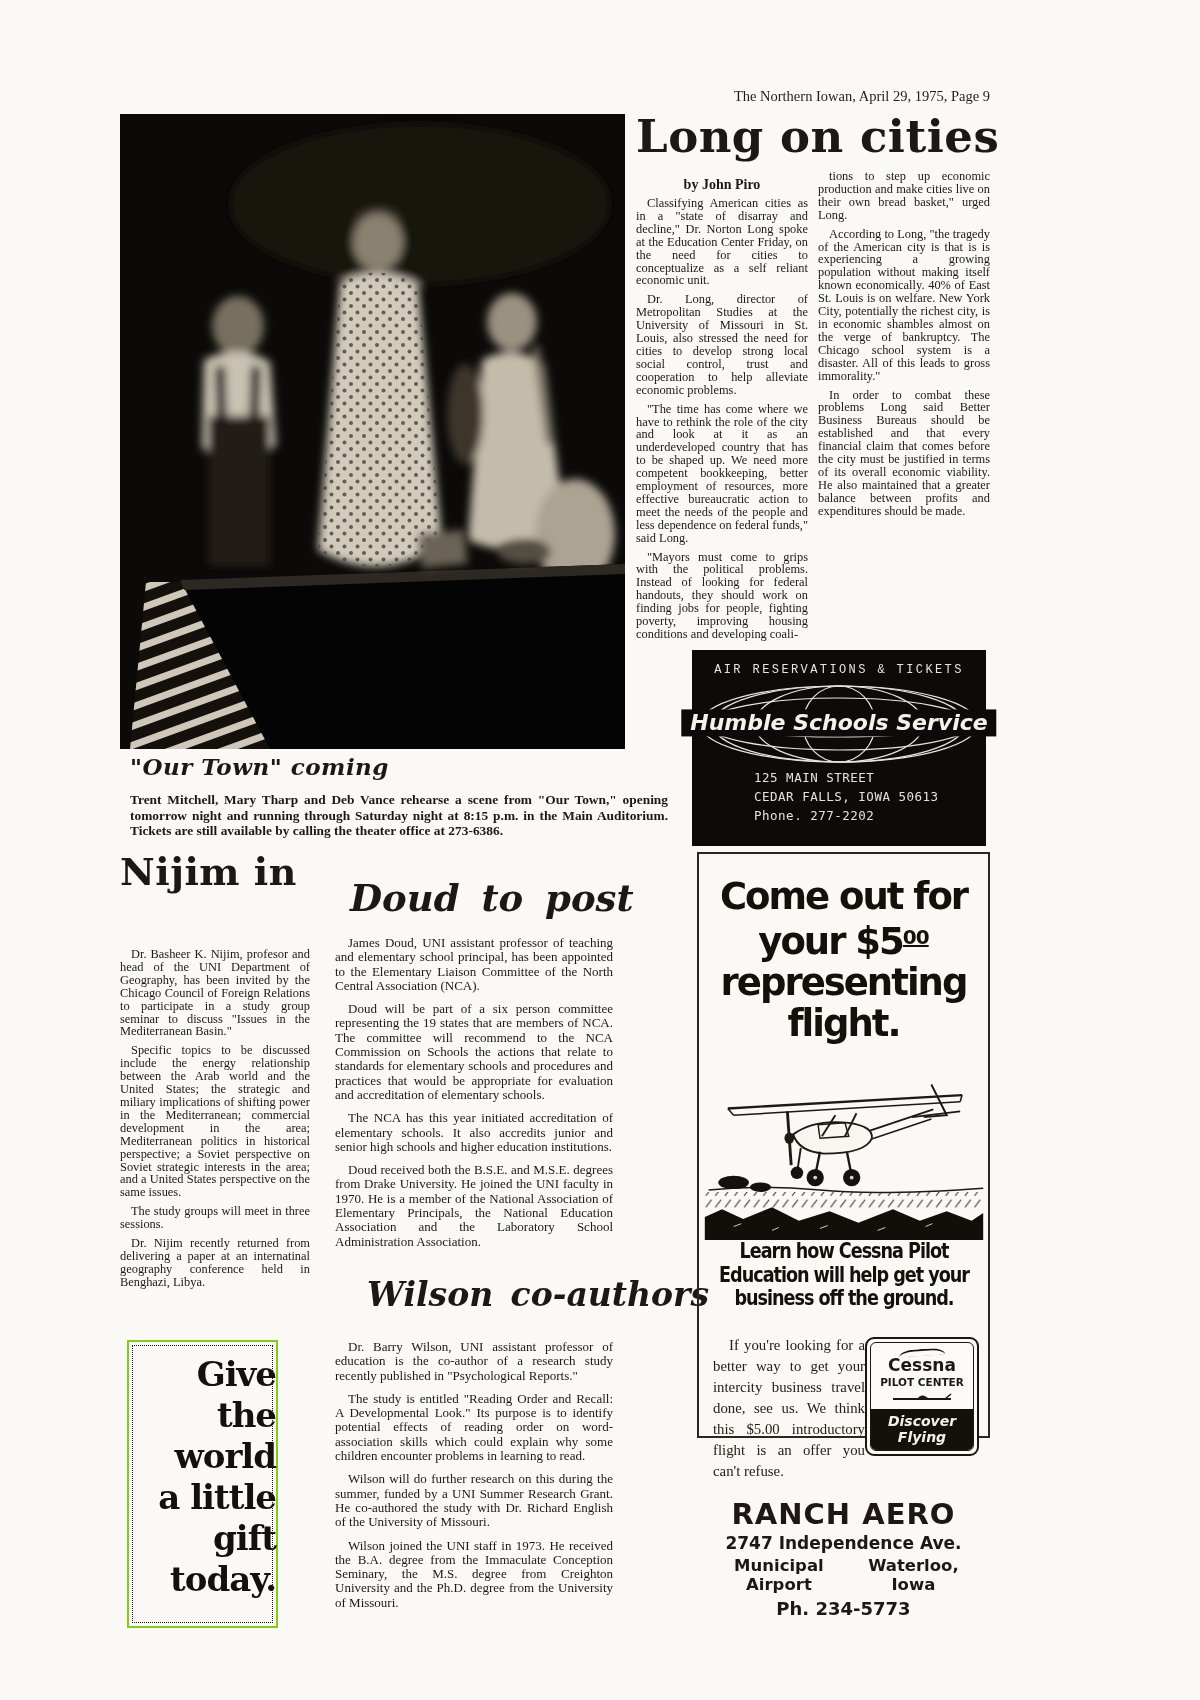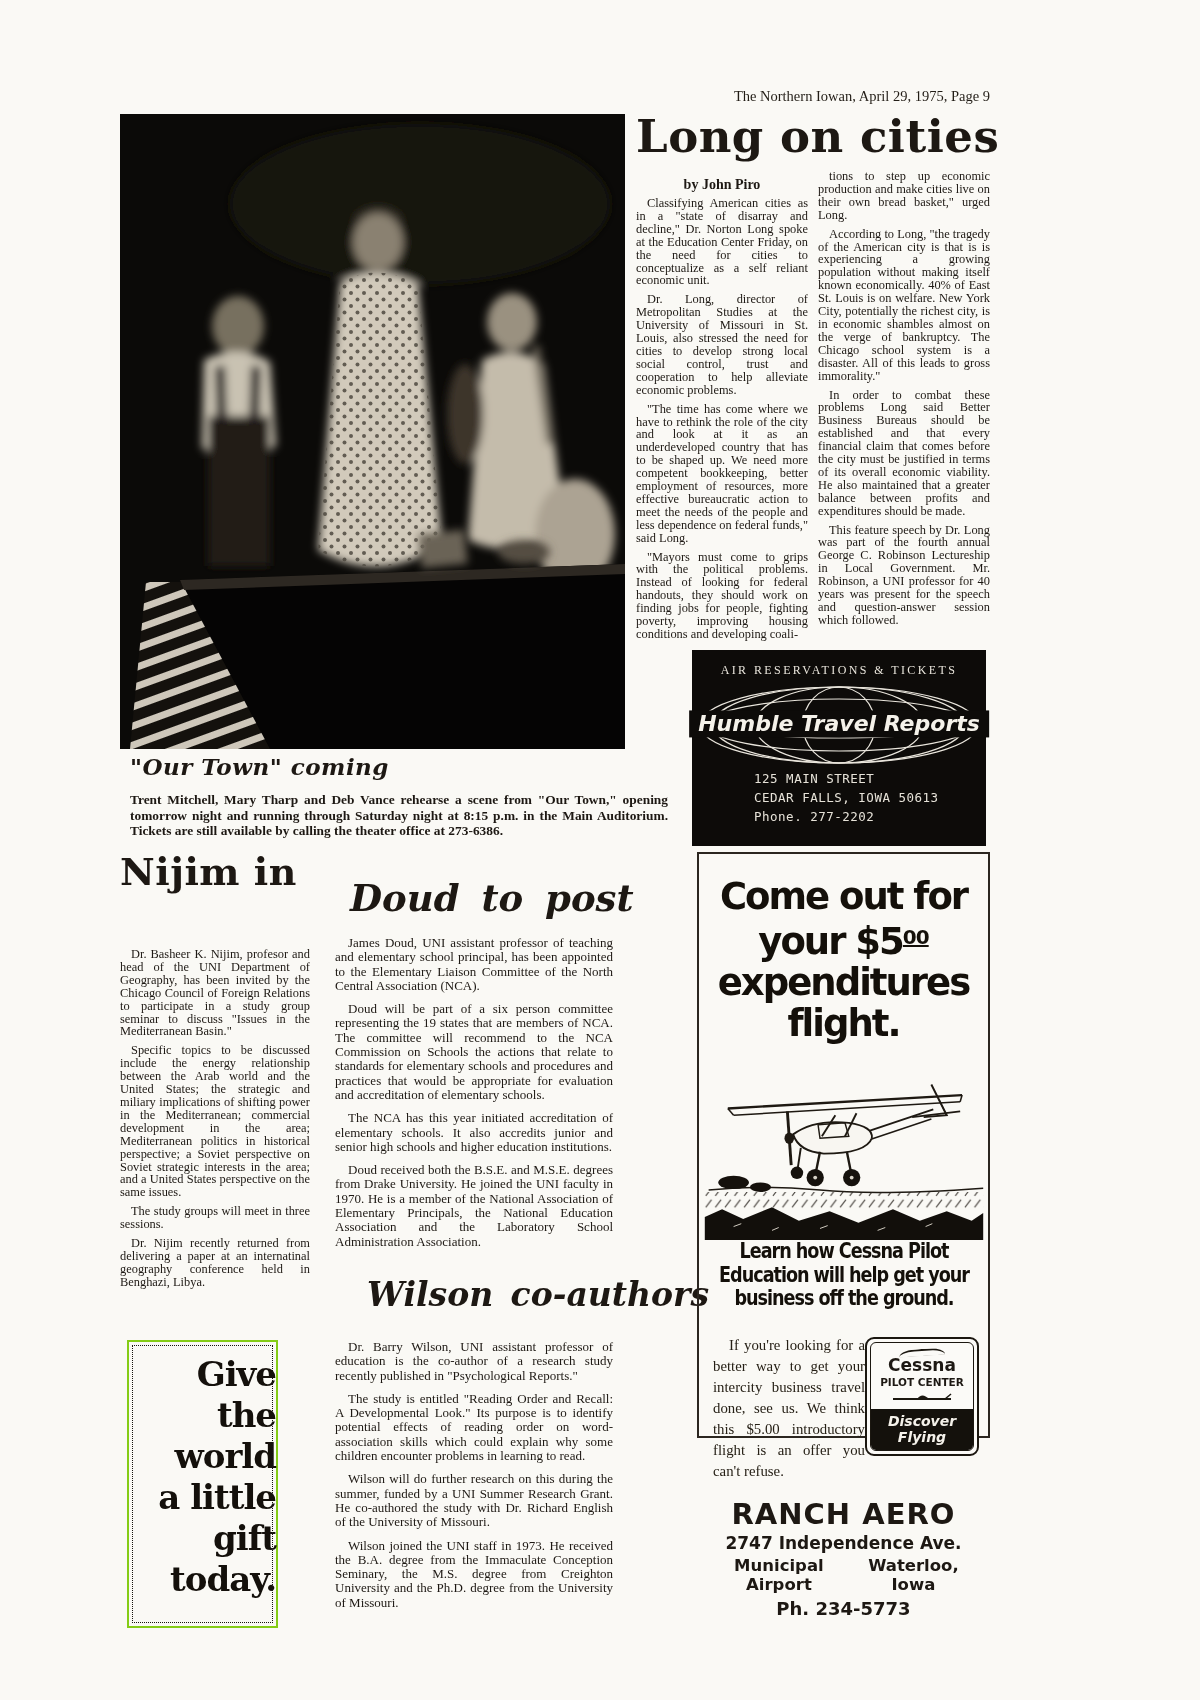--- a/index.html
+++ b/index.html
@@ -21,21 +21,21 @@
   .loc-byline   { position:absolute; left:636px; top:177px; width:172px; text-align:center;
                   font-weight:700; font-size:14px; }
   .col { position:absolute; width:172px; }
   .loc-col1 { left:636px; top:197px; }
   .loc-col2 { left:818px; top:170px; }
   .col p, .body-col p { font-size:12.4px; line-height:12.9px; text-align:justify;
                         text-indent:11px; margin-bottom:6px; }
 
   .humble { position:absolute; left:692px; top:650px; width:294px; height:196px;
             background:#0d0b09; color:#efece5; }
-  .humble-top { margin-top:13px; text-align:center; font-family:Liberation Serif, serif;
+  .humble-top { margin-top:13px; text-align:center; font-family:Liberation Mono, monospace;
                 font-size:12px; letter-spacing:2.4px; color:#e9e5dc; }
   .humble-globe { position:relative; height:84px; margin-top:5px; }
   .humble-globe svg { position:absolute; left:0; top:0; }
   .humble-brand { position:absolute; top:50%; left:50%; transform:translate(-50%,-54%);
                   background:#0d0b09; padding:1px 9px; white-space:nowrap;
                   font-family:"DejaVu Sans", sans-serif; font-style:italic; font-weight:800;
                   font-size:22px; color:#f5f2ea; }
   .humble-addr { margin:3px 0 0 62px; font-family:"DejaVu Sans Mono", monospace;
                  font-size:12.5px; line-height:1.5; letter-spacing:0.5px; color:#e6e2d8; }
 
@@ -146,39 +146,38 @@
     <div class="col loc-col1">
       <p>Classifying American cities as in a "state of disarray and decline," Dr. Norton Long spoke at the Education Center Friday, on the need for cities to conceptualize as a self reliant economic unit.</p>
       <p>Dr. Long, director of Metropolitan Studies at the University of Missouri in St. Louis, also stressed the need for cities to develop strong local social control, trust and cooperation to help alleviate economic problems.</p>
       <p>"The time has come where we have to rethink the role of the city and look at it as an underdeveloped country that has to be shaped up. We need more competent bookkeeping, better employment of resources, more effective bureaucratic action to meet the needs of the people and less dependence on federal funds," said Long.</p>
       <p>"Mayors must come to grips with the political problems. Instead of looking for federal handouts, they should work on finding jobs for people, fighting poverty, improving housing conditions and developing coali-</p>
     </div>
     <div class="col loc-col2">
       <p>tions to step up economic production and make cities live on their own bread basket," urged Long.</p>
       <p>According to Long, "the tragedy of the American city is that is is experiencing a growing population without making itself known economically. 40% of East St. Louis is on welfare. New York City, potentially the richest city, is in economic shambles almost on the verge of bankruptcy. The Chicago school system is a disaster. All of this leads to gross immorality."</p>
       <p>In order to combat these problems Long said Better Business Bureaus should be established and that every financial claim that comes before the city must be justified in terms of its overall economic viability. He also maintained that a greater balance between profits and expenditures should be made.</p>
-      <p>This feature speech by Dr. Long was part of the fourth annual George C. Robinson Lectureship in Local Government. Mr. Robinson, a UNI professor for 40 years was present for the speech and question-answer session which followed.</p>
     </div>
   </section>
 
   <div class="humble">
     <div class="humble-top">AIR RESERVATIONS &amp; TICKETS</div>
     <div class="humble-globe">
       <svg width="294" height="84" viewBox="0 0 294 84">
         <g stroke="#e9e5dc" stroke-width="1.2" fill="none">
           <ellipse cx="147" cy="42" rx="139" ry="38"></ellipse>
           <ellipse cx="147" cy="42" rx="132" ry="26"></ellipse>
           <ellipse cx="147" cy="42" rx="118" ry="13"></ellipse>
           <ellipse cx="147" cy="42" rx="36" ry="38"></ellipse>
           <ellipse cx="147" cy="42" rx="84" ry="38"></ellipse>
           <ellipse cx="147" cy="42" rx="126" ry="38"></ellipse>
           <line x1="8" y1="42" x2="286" y2="42"></line>
         </g>
       </svg>
-      <div class="humble-brand">Humble Travel Reports</div>
+      <div class="humble-brand">Humble Schools Service</div>
     </div>
     <div class="humble-addr">
       <div>125 MAIN STREET</div>
       <div>CEDAR FALLS, IOWA  50613</div>
       <div>Phone.  277-2202</div>
     </div>
   </div>
 
   <section>
     <h2 class="nijim-head"><span>Nijim in</span><br>
@@ -217,21 +216,21 @@
     <div>world</div>
     <div>a little</div>
     <div>gift</div>
     <div>today.</div>
   </div>
 
   <div class="cessna">
     <div class="c-headline">
       <div>Come out for</div>
       <div><span>your $5</span><sup class="c-sup">00</sup></div>
-      <div>expenditures</div>
+      <div>representing</div>
       <div>flight.</div>
     </div>
 
     <svg class="c-plane" viewBox="0 0 290 200">
       <defs>
         <pattern id="hatch" width="10" height="12" patternUnits="userSpaceOnUse">
           <path d="M1 10 L7 2" stroke="#25201a" stroke-width="1.2"></path>
         </pattern>
       </defs>
       <g stroke="#1e1912" fill="none">

